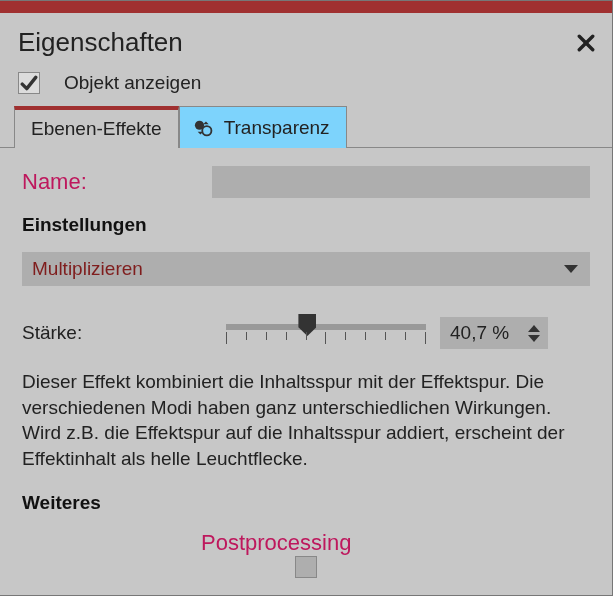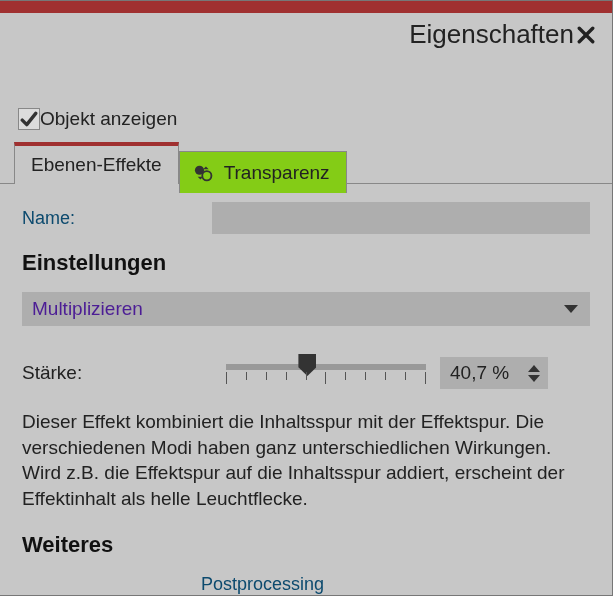--- a/index.html
+++ b/index.html
@@ -16,44 +16,43 @@
     flex-direction: column;
   }
   .titlebar {
     height: 12px;
     background: #a03030;
     flex: 0 0 auto;
   }
   .header {
     display: flex;
     align-items: center;
-    justify-content: flex-end;
-    padding: 6px 14px 10px 18px;
+    justify-content: space-between;
+    padding: 14px 14px 10px 18px;
   }
   .header-title {
     font-size: 26px;
     color: #222;
     font-weight: 400;
   }
   .close-btn {
     cursor: pointer;
     width: 24px;
     height: 24px;
     display: flex;
     align-items: center;
     justify-content: center;
   }
   .close-btn svg { width: 18px; height: 18px; }
 
   .show-row {
     display: flex;
     align-items: center;
-    gap: 0;
+    gap: 24px;
     padding: 4px 18px 10px 18px;
-    margin-top: 44px;
   }
   .chk {
     width: 22px;
     height: 22px;
     background: #dcdcdc;
     border: 1px solid #888;
     display: flex;
     align-items: center;
     justify-content: center;
     cursor: pointer;
@@ -86,66 +85,66 @@
   .tab.active {
     border-top: 4px solid #a03030;
     border-left: 1px solid #888;
     border-right: 1px solid #888;
     background: #c7c7c7;
     top: 1px;
   }
   .tab:not(.active) {
     border: 1px solid #888;
     border-bottom: none;
-    background: #84cc16;
-    top: 10px;
+    background: #7dd3fc;
+    top: 1px;
     padding-left: 14px;
   }
   .tab-icon { width: 22px; height: 22px; }
 
   .content {
     padding: 18px 22px 0 22px;
     flex: 1;
     overflow: hidden;
   }
 
   .row {
     display: flex;
     align-items: center;
     margin-bottom: 16px;
   }
-  .label-col { width: 190px; font-size: 18px; color: #0c4a6e; }
+  .label-col { width: 190px; font-size: 22px; color: #be185d; }
   .field-col { flex: 1; }
 
   .text-input {
     width: 100%;
     height: 32px;
     background: #aeaeae;
     border: none;
     padding: 0 8px;
     font-size: 17px;
   }
 
   .section-head {
-    font-size: 22px;
+    font-size: 19px;
     font-weight: 700;
     color: #111;
     margin: 2px 0 16px 0;
   }
 
   .select {
     width: 100%;
     height: 34px;
     background: #aeaeae;
     display: flex;
     align-items: center;
     justify-content: space-between;
     padding: 0 12px 0 10px;
     font-size: 19px;
-    color: #4c1d95;
+    color: #7f1d1d;
     cursor: pointer;
   }
   .select .caret { width: 0; height: 0; border-left: 7px solid transparent; border-right: 7px solid transparent; border-top: 8px solid #333; }
 
   .slider-row {
     display: flex;
     align-items: center;
     gap: 14px;
     margin-bottom: 20px;
     margin-top: 31px;

